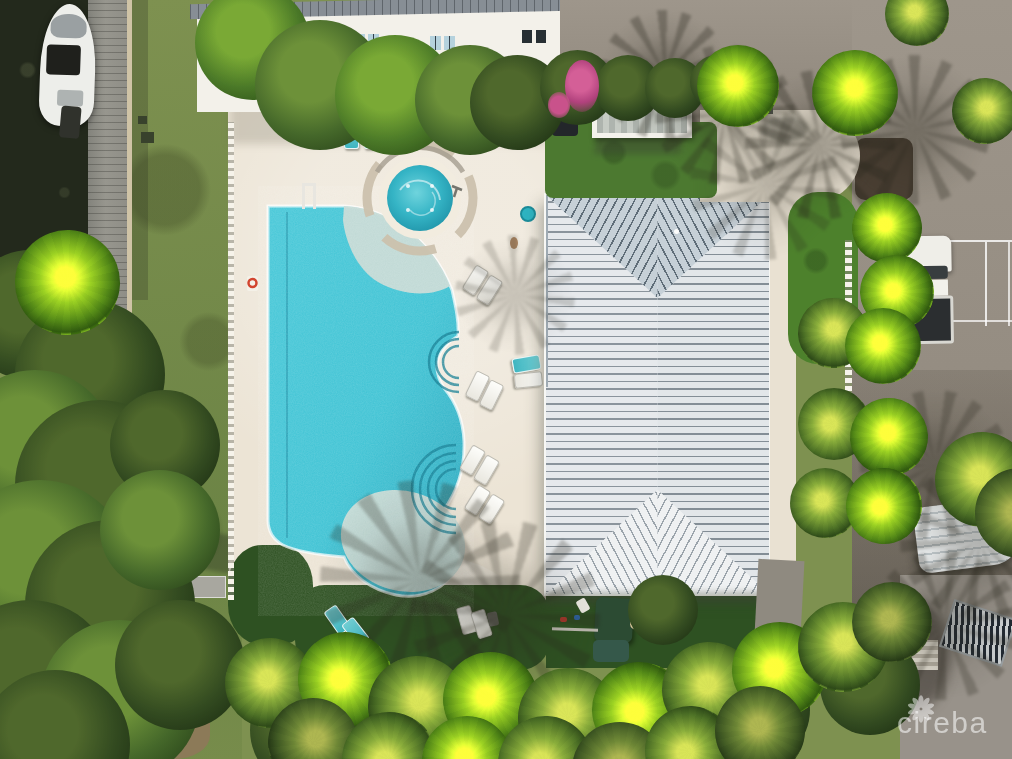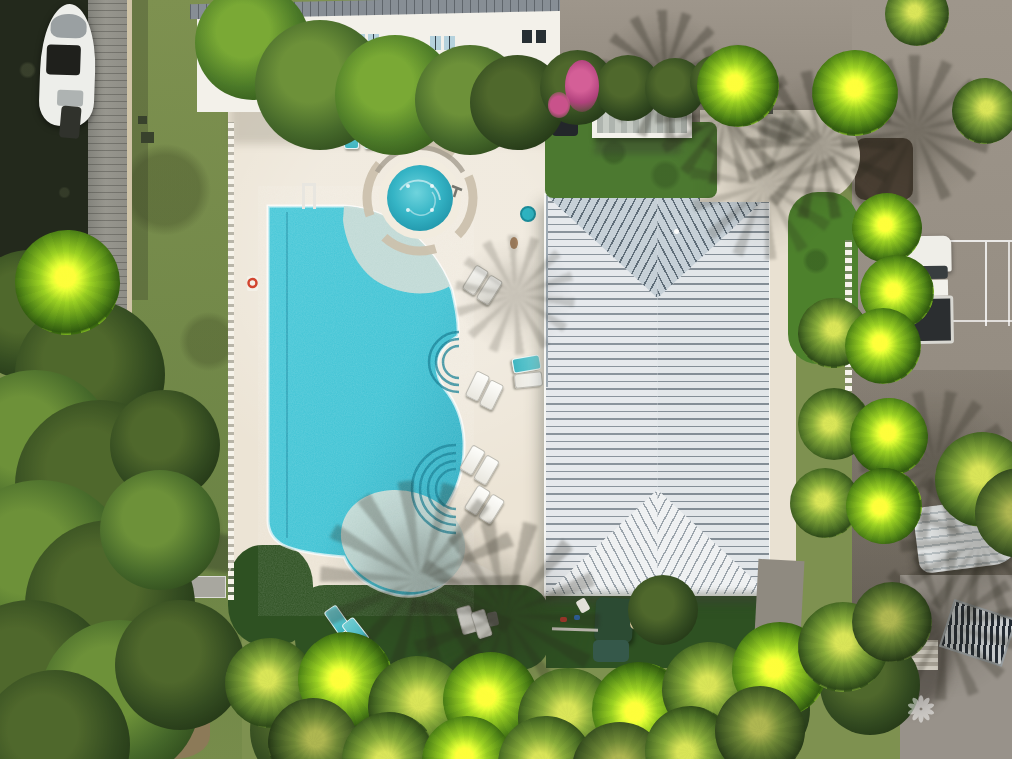--- a/index.html
+++ b/index.html
@@ -340,14 +340,15 @@
       <ellipse rx="2.6" ry="6.2" cy="-7.5" transform="rotate(72)"></ellipse>
       <ellipse rx="2.6" ry="6.2" cy="-7.5" transform="rotate(108)"></ellipse>
       <ellipse rx="2.6" ry="6.2" cy="-7.5" transform="rotate(144)"></ellipse>
       <ellipse rx="2.6" ry="6.2" cy="-7.5" transform="rotate(180)"></ellipse>
       <ellipse rx="2.6" ry="6.2" cy="-7.5" transform="rotate(216)"></ellipse>
       <ellipse rx="2.6" ry="6.2" cy="-7.5" transform="rotate(252)"></ellipse>
       <ellipse rx="2.6" ry="6.2" cy="-7.5" transform="rotate(288)"></ellipse>
       <ellipse rx="2.6" ry="6.2" cy="-7.5" transform="rotate(324)"></ellipse>
     </g>
   </svg>
+  <div class="abs wm" style="left:897px;top:706px">cireba</div>
 
 </div>
 
 </body></html>

